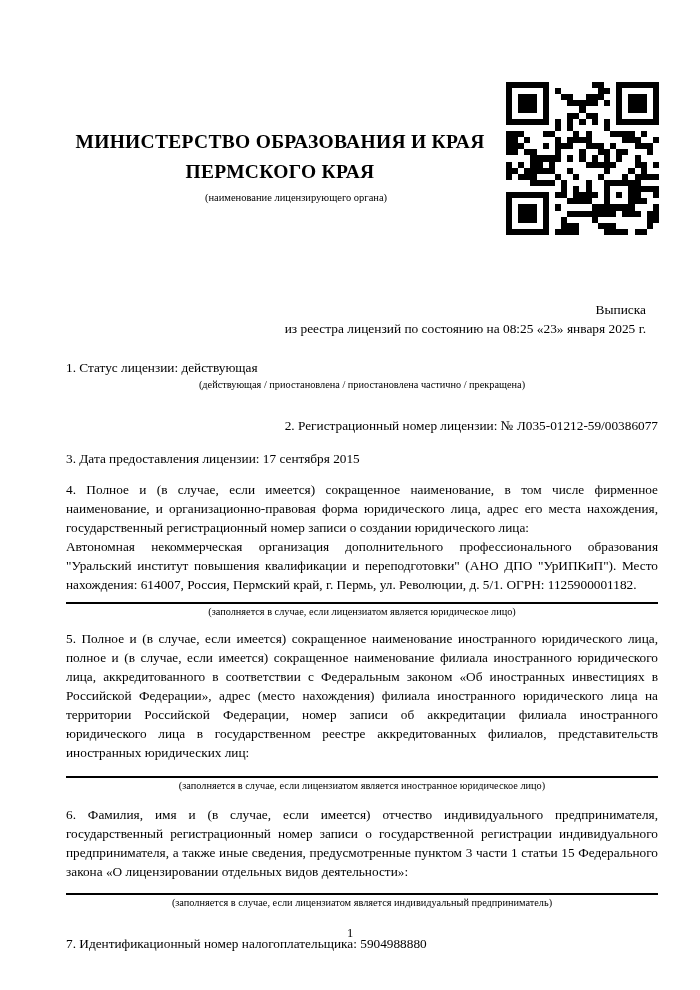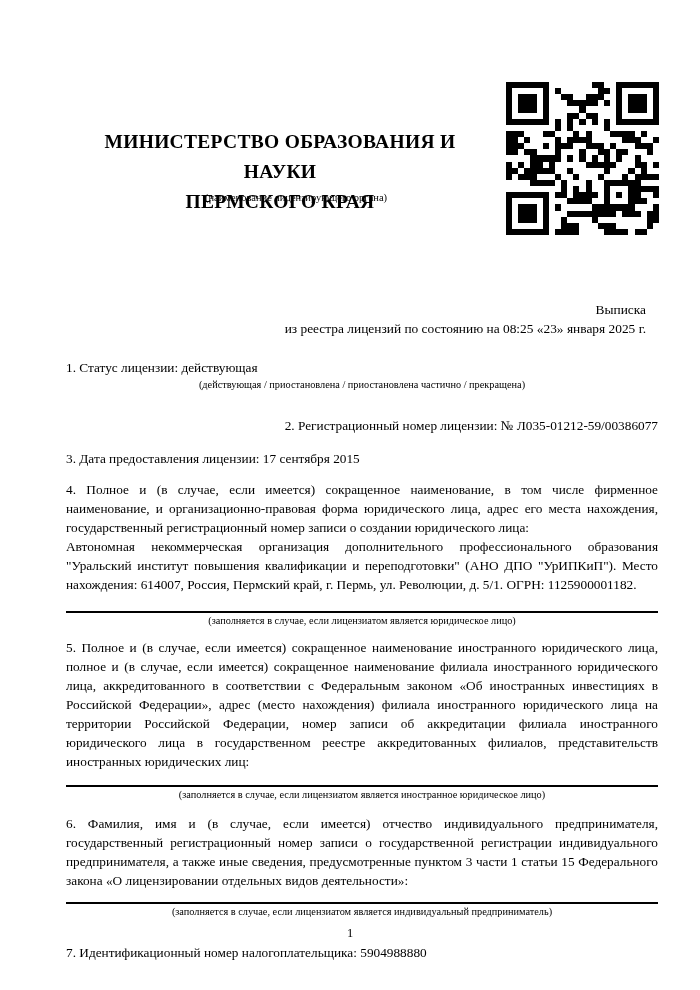--- a/index.html
+++ b/index.html
@@ -30,21 +30,21 @@
   }
   .content{
     position:absolute;left:66px;top:358px;width:592px;
     font-size:13.3px;line-height:19px;font-family:Liberation Serif, serif;
   }
   .content p{margin:0;}
   .para{text-align:justify;}
   .value-filled{
     text-align:justify;
     border-bottom:2px solid #000;
-    padding-bottom:17px;
+    padding-bottom:8px;
   }
   .blank-line{
     border-bottom:2px solid #000;
   }
   .bl-5{height:14px;}
   .bl-6{height:12px;}
   .note{
     text-align:center;font-size:10.3px;line-height:15px;margin:1px 0 0 0;
   }
   .s1{margin-bottom:24px;}
@@ -57,21 +57,21 @@
     position:absolute;left:0;top:926px;width:700px;
     text-align:center;font-size:12.5px;
   }
 </style>
 </head>
 <body>
 
 <div class="page">
 
   <div class="ministry">
-    <div>МИНИСТЕРСТВО ОБРАЗОВАНИЯ И НАУКИ</div>
+    <div>МИНИСТЕРСТВО ОБРАЗОВАНИЯ И КРАЯ</div>
     <div>ПЕРМСКОГО КРАЯ</div>
   </div>
   <div class="ministry-note">(наименование лицензирующего органа)</div>
 
   <svg class="qr" id="qr-svg" viewBox="0 0 25 25">
       <path d="M0 0h1v1h-1zM1 0h1v1h-1zM2 0h1v1h-1zM3 0h1v1h-1zM4 0h1v1h-1zM5 0h1v1h-1zM6 0h1v1h-1zM14 0h1v1h-1zM15 0h1v1h-1zM18 0h1v1h-1zM19 0h1v1h-1zM20 0h1v1h-1zM21 0h1v1h-1zM22 0h1v1h-1zM23 0h1v1h-1zM24 0h1v1h-1zM0 1h1v1h-1zM6 1h1v1h-1zM8 1h1v1h-1zM15 1h1v1h-1zM16 1h1v1h-1zM18 1h1v1h-1zM24 1h1v1h-1zM0 2h1v1h-1zM2 2h1v1h-1zM3 2h1v1h-1zM4 2h1v1h-1zM6 2h1v1h-1zM9 2h1v1h-1zM10 2h1v1h-1zM13 2h1v1h-1zM14 2h1v1h-1zM15 2h1v1h-1zM18 2h1v1h-1zM20 2h1v1h-1zM21 2h1v1h-1zM22 2h1v1h-1zM24 2h1v1h-1zM0 3h1v1h-1zM2 3h1v1h-1zM3 3h1v1h-1zM4 3h1v1h-1zM6 3h1v1h-1zM10 3h1v1h-1zM11 3h1v1h-1zM12 3h1v1h-1zM13 3h1v1h-1zM14 3h1v1h-1zM16 3h1v1h-1zM18 3h1v1h-1zM20 3h1v1h-1zM21 3h1v1h-1zM22 3h1v1h-1zM24 3h1v1h-1zM0 4h1v1h-1zM2 4h1v1h-1zM3 4h1v1h-1zM4 4h1v1h-1zM6 4h1v1h-1zM12 4h1v1h-1zM18 4h1v1h-1zM20 4h1v1h-1zM21 4h1v1h-1zM22 4h1v1h-1zM24 4h1v1h-1zM0 5h1v1h-1zM6 5h1v1h-1zM10 5h1v1h-1zM11 5h1v1h-1zM13 5h1v1h-1zM14 5h1v1h-1zM18 5h1v1h-1zM24 5h1v1h-1zM0 6h1v1h-1zM1 6h1v1h-1zM2 6h1v1h-1zM3 6h1v1h-1zM4 6h1v1h-1zM5 6h1v1h-1zM6 6h1v1h-1zM8 6h1v1h-1zM10 6h1v1h-1zM12 6h1v1h-1zM14 6h1v1h-1zM16 6h1v1h-1zM18 6h1v1h-1zM19 6h1v1h-1zM20 6h1v1h-1zM21 6h1v1h-1zM22 6h1v1h-1zM23 6h1v1h-1zM24 6h1v1h-1zM8 7h1v1h-1zM10 7h1v1h-1zM16 7h1v1h-1zM0 8h1v1h-1zM1 8h1v1h-1zM2 8h1v1h-1zM6 8h1v1h-1zM7 8h1v1h-1zM11 8h1v1h-1zM13 8h1v1h-1zM17 8h1v1h-1zM18 8h1v1h-1zM19 8h1v1h-1zM20 8h1v1h-1zM22 8h1v1h-1zM0 9h1v1h-1zM1 9h1v1h-1zM3 9h1v1h-1zM8 9h1v1h-1zM10 9h1v1h-1zM11 9h1v1h-1zM12 9h1v1h-1zM13 9h1v1h-1zM19 9h1v1h-1zM20 9h1v1h-1zM21 9h1v1h-1zM24 9h1v1h-1zM0 10h1v1h-1zM1 10h1v1h-1zM2 10h1v1h-1zM6 10h1v1h-1zM8 10h1v1h-1zM9 10h1v1h-1zM10 10h1v1h-1zM13 10h1v1h-1zM14 10h1v1h-1zM15 10h1v1h-1zM17 10h1v1h-1zM21 10h1v1h-1zM22 10h1v1h-1zM23 10h1v1h-1zM0 11h1v1h-1zM1 11h1v1h-1zM3 11h1v1h-1zM4 11h1v1h-1zM8 11h1v1h-1zM12 11h1v1h-1zM15 11h1v1h-1zM16 11h1v1h-1zM18 11h1v1h-1zM19 11h1v1h-1zM23 11h1v1h-1zM4 12h1v1h-1zM5 12h1v1h-1zM6 12h1v1h-1zM7 12h1v1h-1zM8 12h1v1h-1zM10 12h1v1h-1zM12 12h1v1h-1zM14 12h1v1h-1zM16 12h1v1h-1zM18 12h1v1h-1zM21 12h1v1h-1zM0 13h1v1h-1zM2 13h1v1h-1zM4 13h1v1h-1zM5 13h1v1h-1zM7 13h1v1h-1zM13 13h1v1h-1zM14 13h1v1h-1zM15 13h1v1h-1zM16 13h1v1h-1zM17 13h1v1h-1zM21 13h1v1h-1zM22 13h1v1h-1zM24 13h1v1h-1zM0 14h1v1h-1zM1 14h1v1h-1zM3 14h1v1h-1zM4 14h1v1h-1zM5 14h1v1h-1zM6 14h1v1h-1zM7 14h1v1h-1zM10 14h1v1h-1zM16 14h1v1h-1zM20 14h1v1h-1zM22 14h1v1h-1zM0 15h1v1h-1zM2 15h1v1h-1zM3 15h1v1h-1zM4 15h1v1h-1zM8 15h1v1h-1zM11 15h1v1h-1zM15 15h1v1h-1zM19 15h1v1h-1zM21 15h1v1h-1zM22 15h1v1h-1zM23 15h1v1h-1zM24 15h1v1h-1zM4 16h1v1h-1zM5 16h1v1h-1zM6 16h1v1h-1zM7 16h1v1h-1zM9 16h1v1h-1zM13 16h1v1h-1zM16 16h1v1h-1zM17 16h1v1h-1zM18 16h1v1h-1zM19 16h1v1h-1zM20 16h1v1h-1zM21 16h1v1h-1zM9 17h1v1h-1zM11 17h1v1h-1zM13 17h1v1h-1zM16 17h1v1h-1zM20 17h1v1h-1zM21 17h1v1h-1zM22 17h1v1h-1zM23 17h1v1h-1zM24 17h1v1h-1zM0 18h1v1h-1zM1 18h1v1h-1zM2 18h1v1h-1zM3 18h1v1h-1zM4 18h1v1h-1zM5 18h1v1h-1zM6 18h1v1h-1zM8 18h1v1h-1zM9 18h1v1h-1zM11 18h1v1h-1zM12 18h1v1h-1zM13 18h1v1h-1zM14 18h1v1h-1zM16 18h1v1h-1zM18 18h1v1h-1zM20 18h1v1h-1zM21 18h1v1h-1zM24 18h1v1h-1zM0 19h1v1h-1zM6 19h1v1h-1zM10 19h1v1h-1zM11 19h1v1h-1zM12 19h1v1h-1zM13 19h1v1h-1zM16 19h1v1h-1zM20 19h1v1h-1zM21 19h1v1h-1zM22 19h1v1h-1zM0 20h1v1h-1zM2 20h1v1h-1zM3 20h1v1h-1zM4 20h1v1h-1zM6 20h1v1h-1zM8 20h1v1h-1zM14 20h1v1h-1zM15 20h1v1h-1zM16 20h1v1h-1zM17 20h1v1h-1zM18 20h1v1h-1zM19 20h1v1h-1zM20 20h1v1h-1zM24 20h1v1h-1zM0 21h1v1h-1zM2 21h1v1h-1zM3 21h1v1h-1zM4 21h1v1h-1zM6 21h1v1h-1zM10 21h1v1h-1zM11 21h1v1h-1zM12 21h1v1h-1zM13 21h1v1h-1zM14 21h1v1h-1zM15 21h1v1h-1zM16 21h1v1h-1zM17 21h1v1h-1zM19 21h1v1h-1zM20 21h1v1h-1zM21 21h1v1h-1zM23 21h1v1h-1zM24 21h1v1h-1zM0 22h1v1h-1zM2 22h1v1h-1zM3 22h1v1h-1zM4 22h1v1h-1zM6 22h1v1h-1zM9 22h1v1h-1zM14 22h1v1h-1zM23 22h1v1h-1zM24 22h1v1h-1zM0 23h1v1h-1zM6 23h1v1h-1zM9 23h1v1h-1zM10 23h1v1h-1zM11 23h1v1h-1zM15 23h1v1h-1zM16 23h1v1h-1zM17 23h1v1h-1zM23 23h1v1h-1zM0 24h1v1h-1zM1 24h1v1h-1zM2 24h1v1h-1zM3 24h1v1h-1zM4 24h1v1h-1zM5 24h1v1h-1zM6 24h1v1h-1zM8 24h1v1h-1zM9 24h1v1h-1zM10 24h1v1h-1zM11 24h1v1h-1zM16 24h1v1h-1zM17 24h1v1h-1zM18 24h1v1h-1zM19 24h1v1h-1zM21 24h1v1h-1zM22 24h1v1h-1z" fill="#000"></path>
     </svg>
 
   <div class="doc-title">
     <div>Выписка</div>

